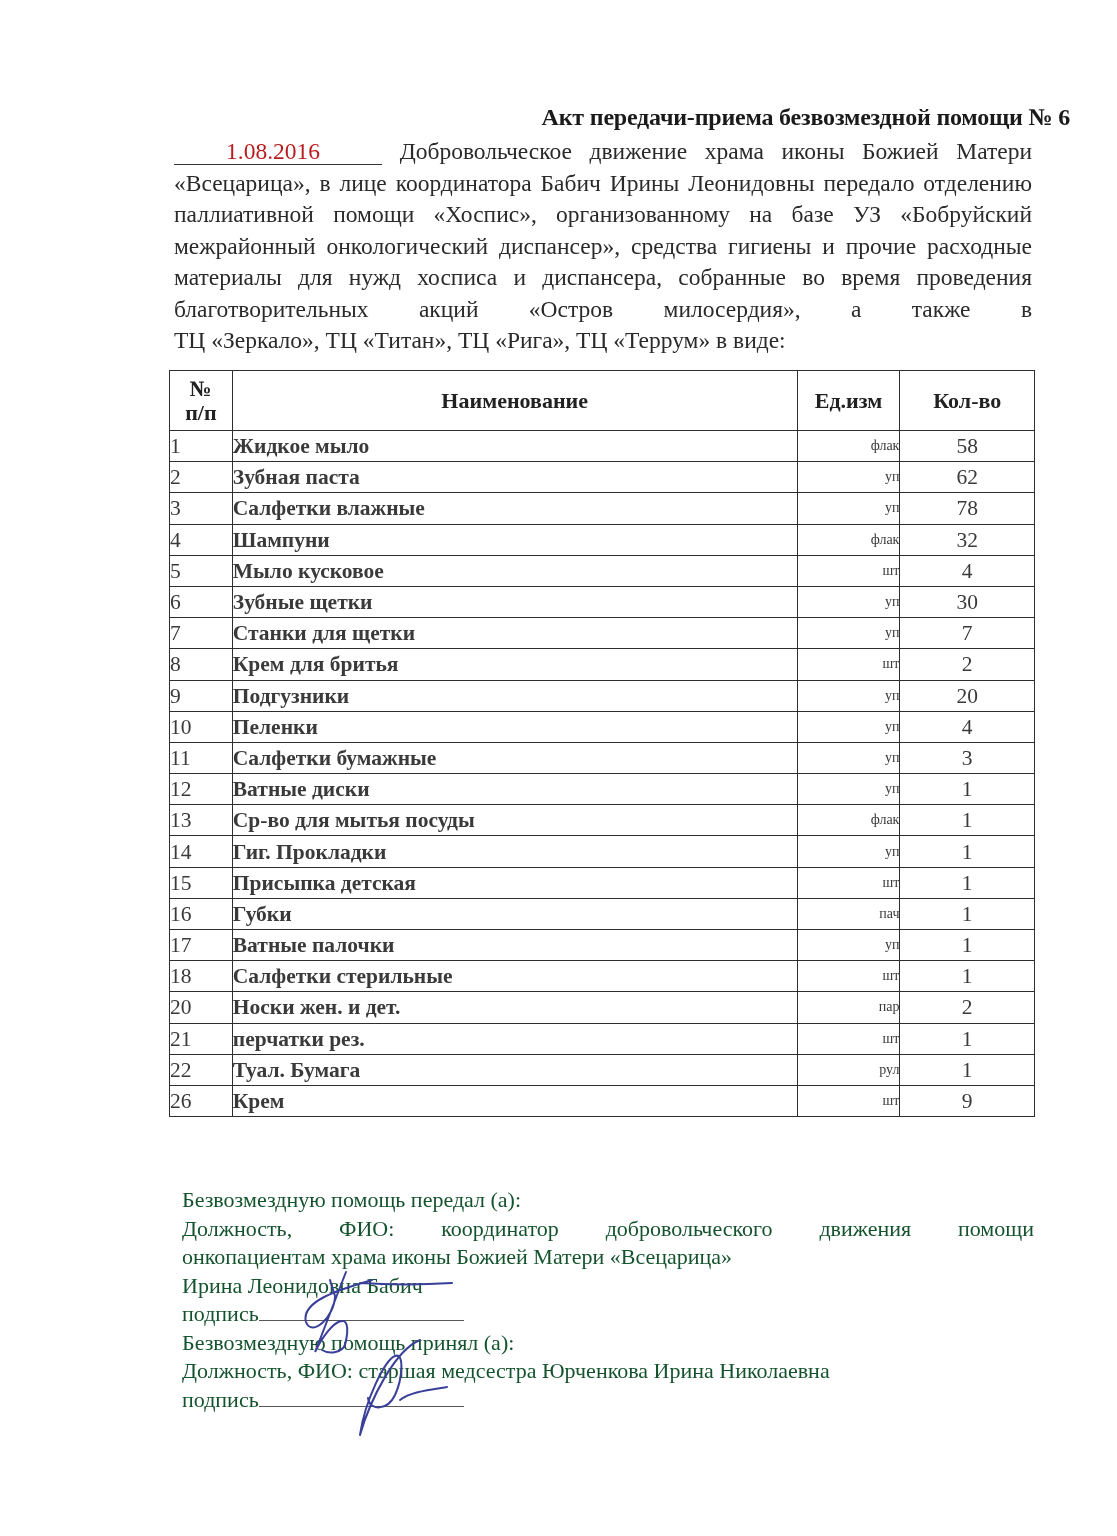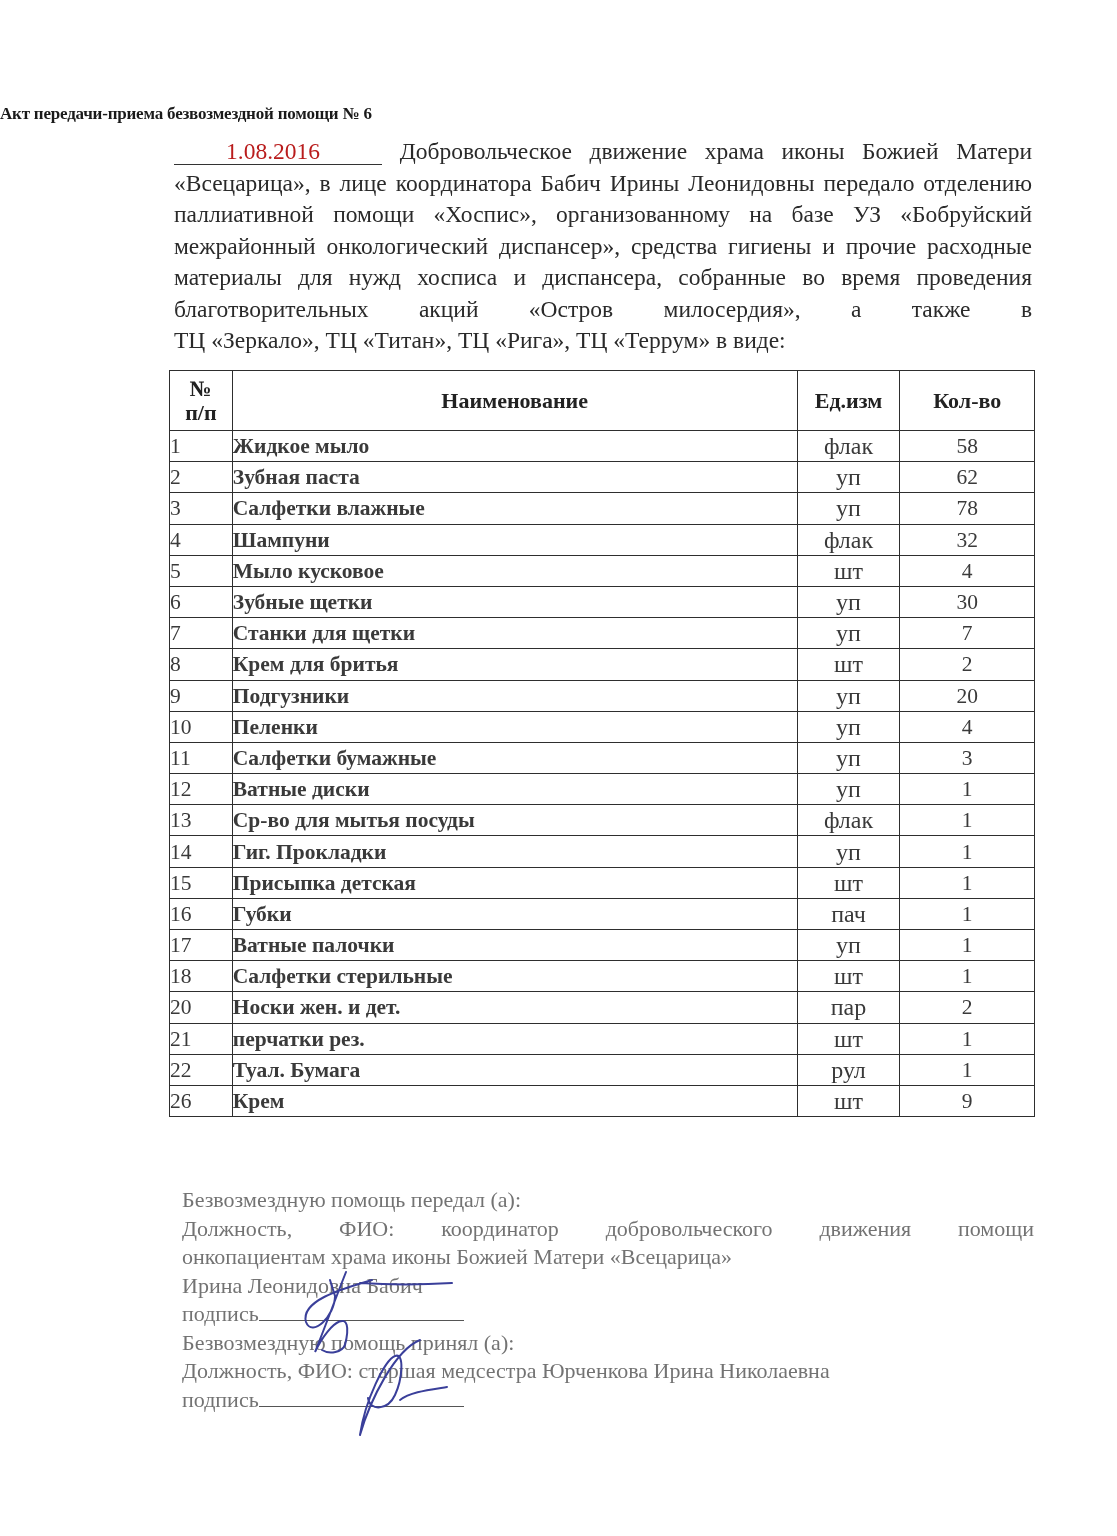--- a/index.html
+++ b/index.html
@@ -3,21 +3,21 @@
   <meta charset="utf-8">
   <style>
     html, body { margin: 0; padding: 0; background: #ffffff; }
     body {
       width: 1117px; height: 1536px; position: relative; overflow: hidden;
       font-family: "Liberation Serif", "DejaVu Serif", serif;
       color: #2a2a2a;
     }
     .title {
       position: absolute; left: 0; width: 1070px; top: 104px;
-      text-align: left; font-weight: bold; font-size: 17px; color: #1a1a1a;
+      text-align: right; font-weight: bold; font-size: 24px; color: #1a1a1a;
       letter-spacing: -0.2px;
     }
     .intro {
       position: absolute; left: 174px; top: 136px; width: 858px;
       font-size: 23.5px; line-height: 31.5px; text-align: justify; color: #2a2a2a;
     }
     .date-field {
       display: inline-block; width: 208px; border-bottom: 1.5px solid #333;
       font-weight: normal; padding-left: 52px; box-sizing: border-box; line-height: 26px;
       color: #b91c1c;
@@ -33,25 +33,25 @@
     table.items th {
       font-weight: bold; color: #222; font-size: 22px; height: 59px;
     }
     th.col-num { width: 62px; font-size: 20px; line-height: 24px; }
     th.col-name { width: 566px; }
     th.col-unit { width: 102px; font-size: 21px; }
     th.col-qty { width: 134px; font-size: 22px; }
     table.items td { height: 30.2px; line-height: 28px; }
     td.num { padding-left: 6px; text-align: left; }
     td.name { padding-left: 10px; font-weight: bold; }
-    td.unit { text-align: center; font-size: 24px; }
+    td.unit { text-align: right; font-size: 14px; }
     td.qty { text-align: center; }
     .footer {
       position: absolute; left: 182px; top: 1186px; width: 852px;
-      font-size: 22px; line-height: 28.5px; color: #737373;
+      font-size: 22px; line-height: 28.5px; color: #14532d;
     }
     .footer .row { display: block; }
     .footer .justify { text-align: justify; text-align-last: justify; }
     .sigline { display: inline-block; width: 205px; border-bottom: 1.2px solid #555; height: 18px; vertical-align: baseline; }
     .sig-svg { position: absolute; left: 0; top: 0; pointer-events: none; }
   </style>
 </head>
 <body>
 
 <div>

